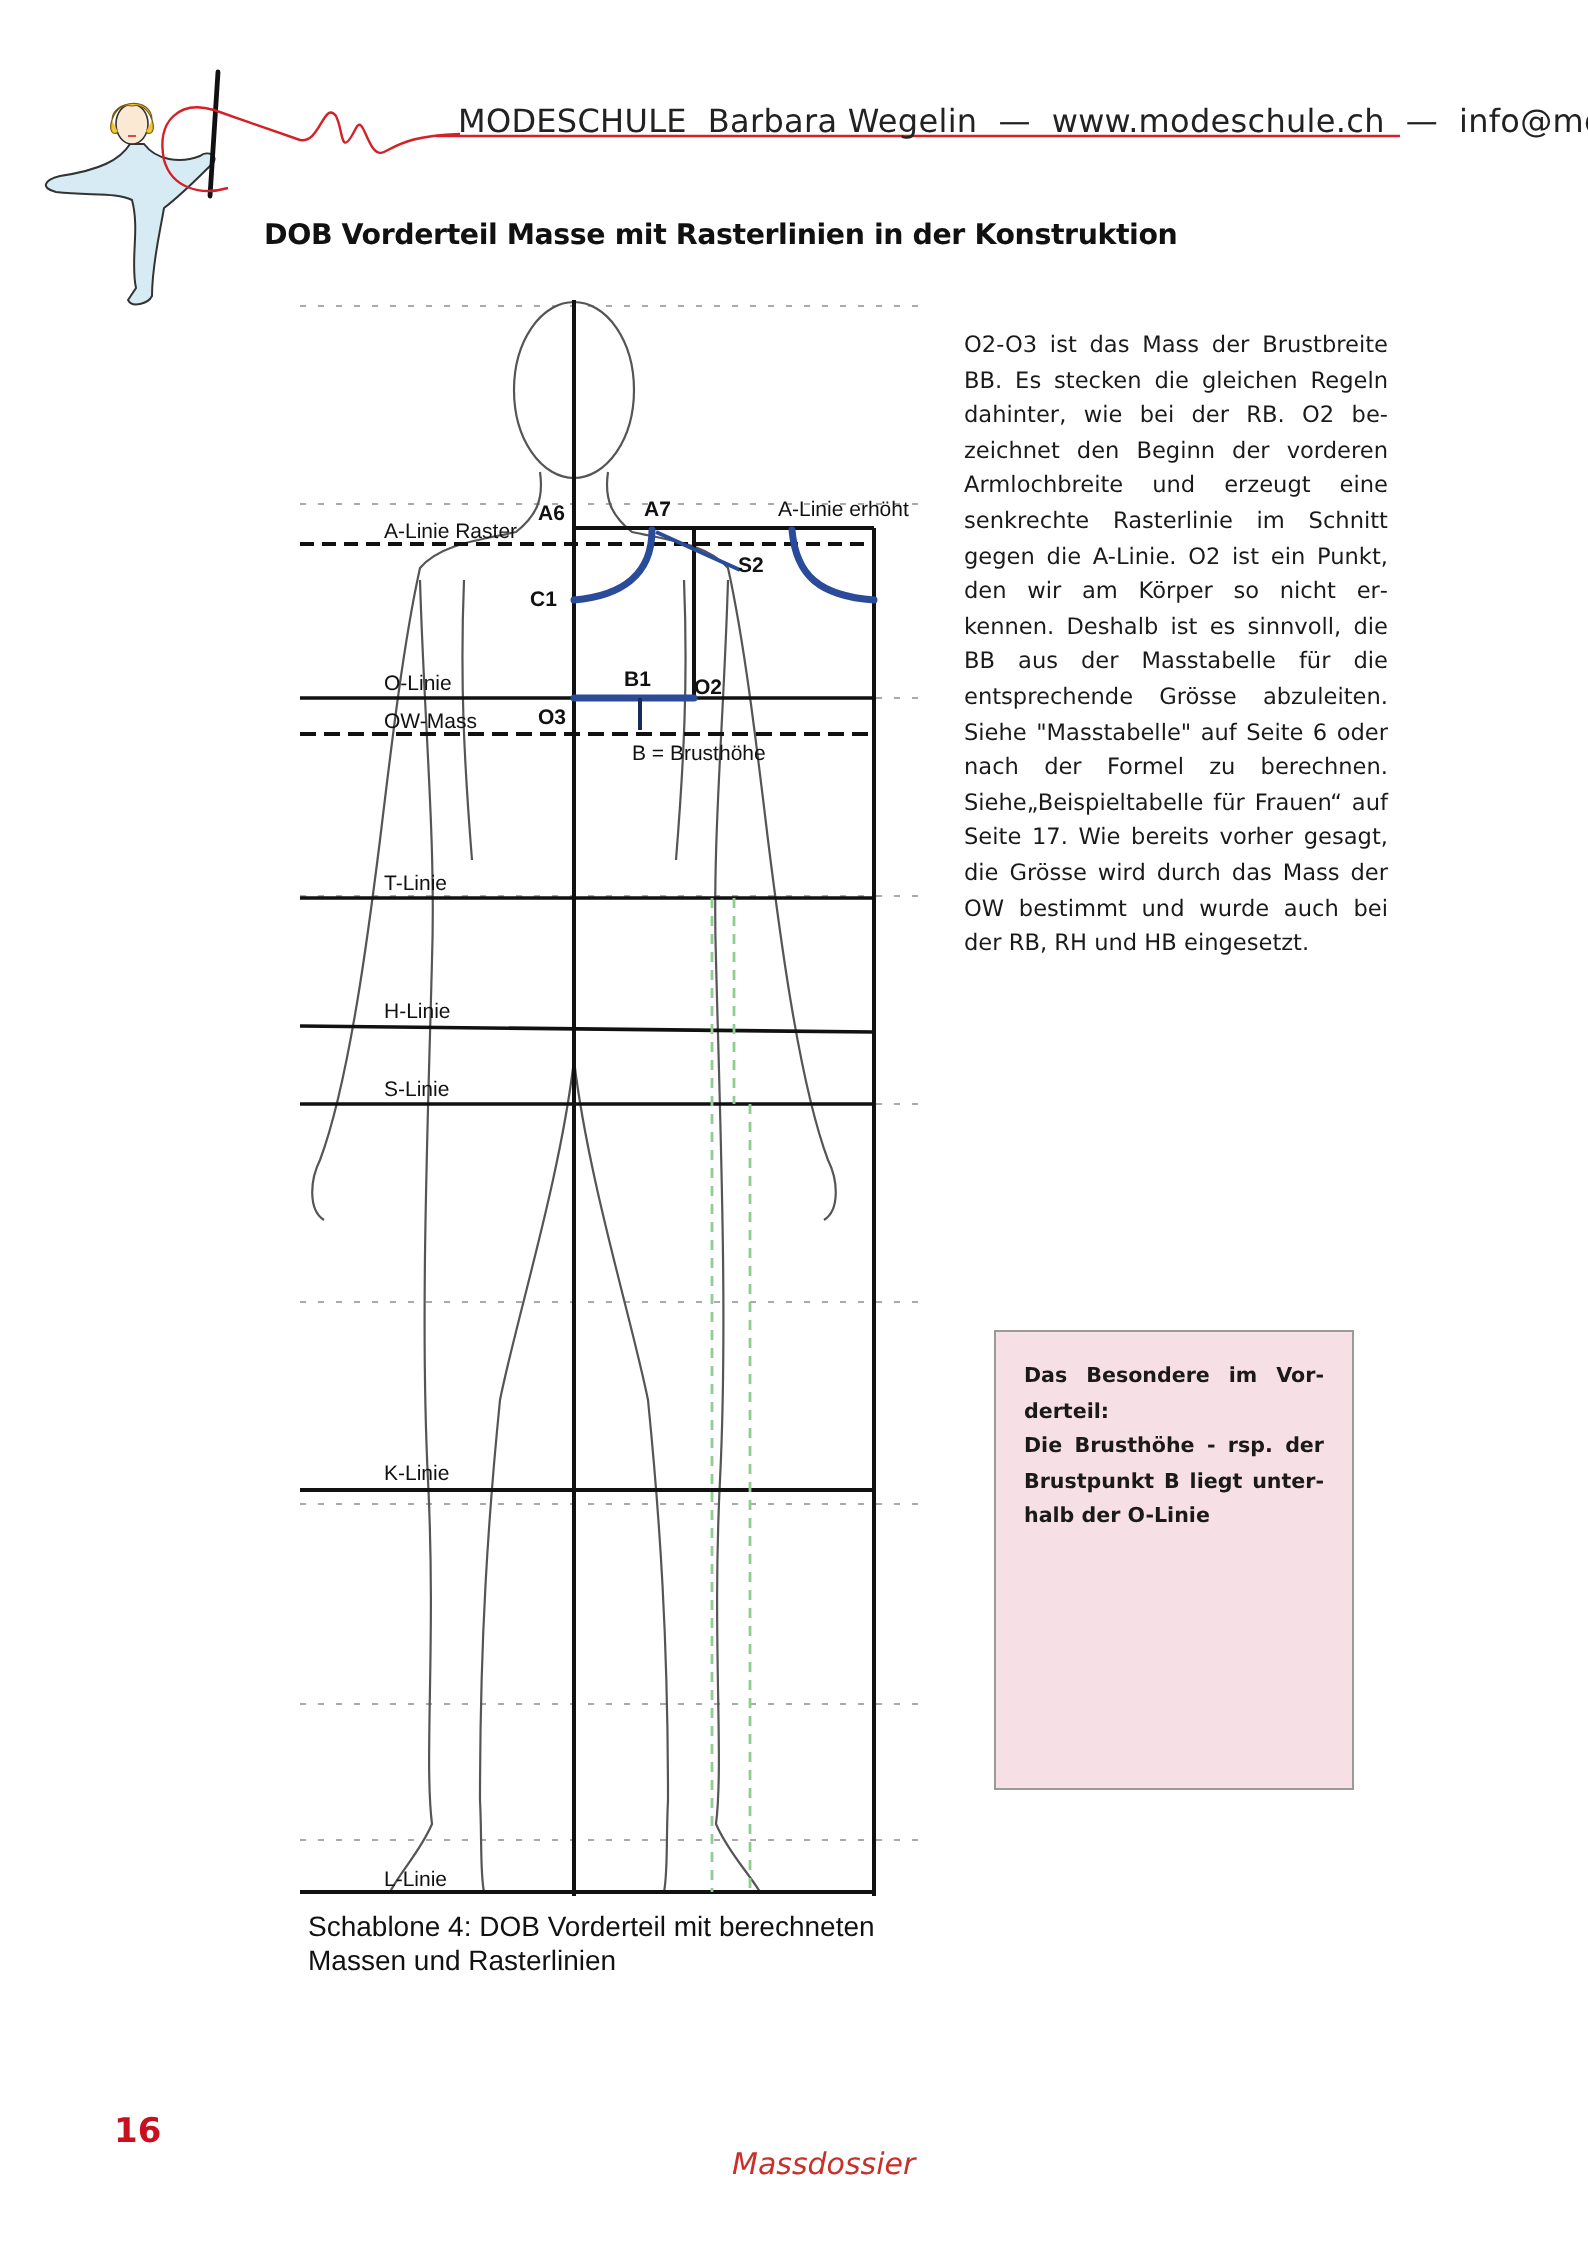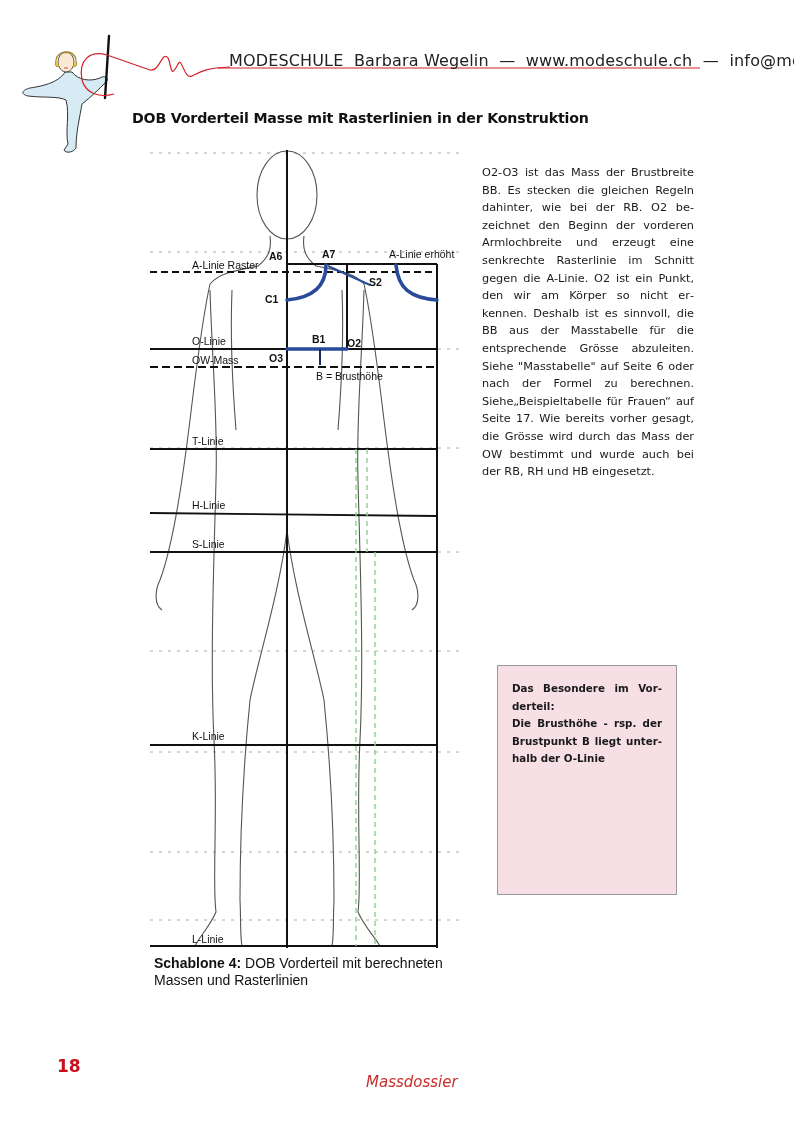--- a/index.html
+++ b/index.html
@@ -5,21 +5,21 @@
     html, body { margin: 0; padding: 0; background: #ffffff; }
     body { width: 794px; height: 1123px; position: relative; overflow: hidden; font-family: "DejaVu Sans", sans-serif; color: #1a1a1a; }
     .abs { position: absolute; }
     .logo { left: 10px; top: 20px; width: 220px; height: 140px; }
     .header-text { left: 229px; top: 51px; font-size: 16px; letter-spacing: 0.15px; color: #222; white-space: nowrap; font-family: "DejaVu Sans", sans-serif; }
     .page-title { left: 132px; top: 110px; font-size: 14.2px; font-weight: bold; color: #111; white-space: nowrap; letter-spacing: -0.2px; }
     .figure { left: 140px; top: 140px; width: 330px; height: 830px; }
     .fig-label { font-family: "Liberation Sans", sans-serif; font-size: 10.5px; fill: #111; }
     .fig-label-b { font-family: "Liberation Sans", sans-serif; font-size: 10.5px; font-weight: bold; fill: #111; }
     .caption { left: 154px; top: 955px; width: 310px; font-family: "Liberation Sans", sans-serif; font-size: 14px; line-height: 17px; color: #111; }
-    .caption b { font-weight: bold; }
+    .caption b { font-weight: normal; }
     .body-col { left: 482px; top: 148px; width: 212px; font-family: "DejaVu Sans", sans-serif; font-size: 11.3px; line-height: 17.6px; color: #1a1a1a; text-align: justify; hyphens: manual; }
     .body-col p { margin: 0; }
     .body-col .gap { height: 16px; }
     .subhead { font-weight: bold; }
     .note-box { left: 497px; top: 665px; width: 180px; height: 230px; background: #f6dfe5; border: 1px solid #9a9a9a; box-sizing: border-box; padding: 14px 14px 10px 14px; font-family: "DejaVu Sans", sans-serif; font-size: 10.3px; font-weight: bold; line-height: 17.5px; color: #1a1a1a; text-align: justify; }
     .note-box p { margin: 0; }
     .page-number { left: 57px; top: 1056px; font-size: 17px; font-weight: bold; color: #c8101e; font-family: "DejaVu Sans", sans-serif; }
     .footer-title { left: 366px; top: 1073px; font-size: 15px; font-style: italic; color: #c8302a; font-family: "DejaVu Sans", sans-serif; }
   </style>
 </head>
@@ -144,14 +144,14 @@
 <div class="abs body-col">
   <div class="gap"></div>
   <p>O2-O3 ist das Mass der Brustbreite BB. Es stecken die gleichen Regeln dahinter, wie bei der RB. O2 be­zeichnet den Beginn der vorderen Armlochbreite und erzeugt eine senkrechte Rasterlinie im Schnitt gegen die A-Linie. O2 ist ein Punkt, den wir am Körper so nicht er­kennen. Deshalb ist es sinnvoll, die BB aus der Masstabelle für die entsprechende Grösse abzuleiten. Siehe "Masstabelle" auf Seite 6 oder nach der Formel zu berech­nen. Siehe„Beispieltabelle für Frau­en“ auf Seite 17. Wie bereits vor­her gesagt, die Grösse wird durch das Mass der OW bestimmt und wurde auch bei der RB, RH und HB eingesetzt.</p>
 </div>
 
 <div class="abs note-box">
   <p>Das Besondere im Vor­derteil:</p>
   <p>Die Brusthöhe - rsp. der Brustpunkt B liegt unter­halb der O-Linie</p>
 </div>
 
-<div class="abs page-number">18</div>
+<div class="abs page-number">16</div>
 <div class="abs footer-title">Massdossier</div>
 
 </body></html>

